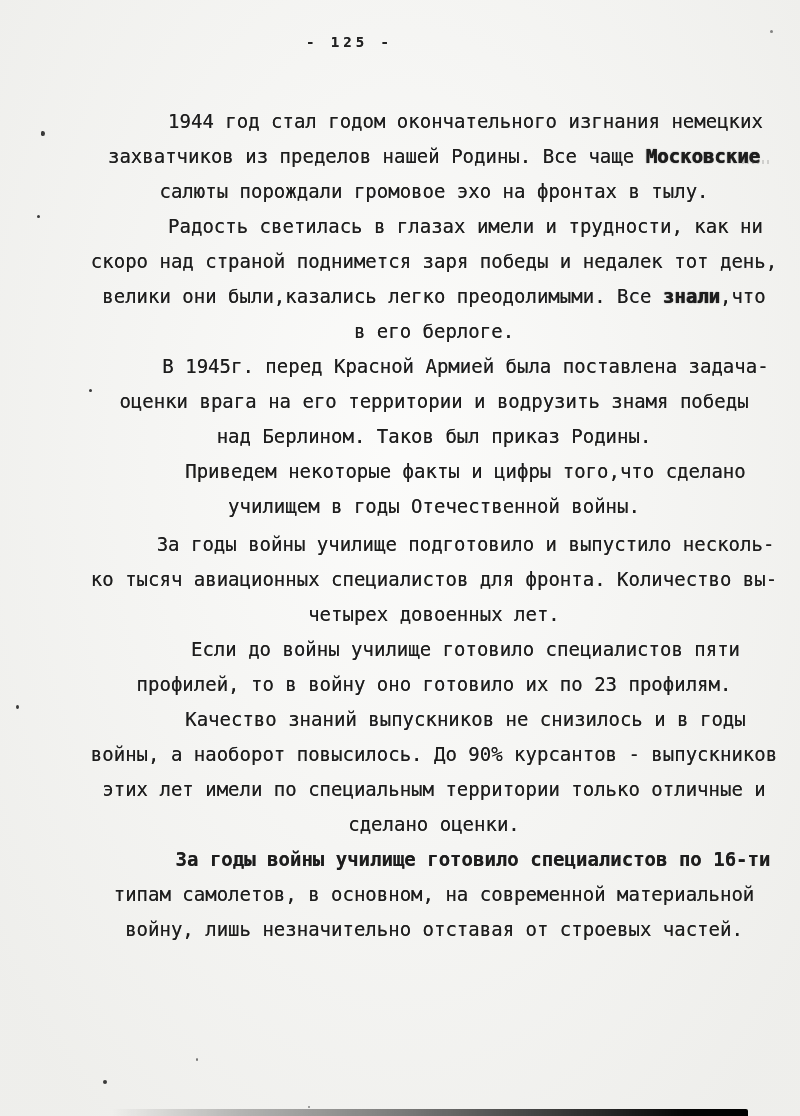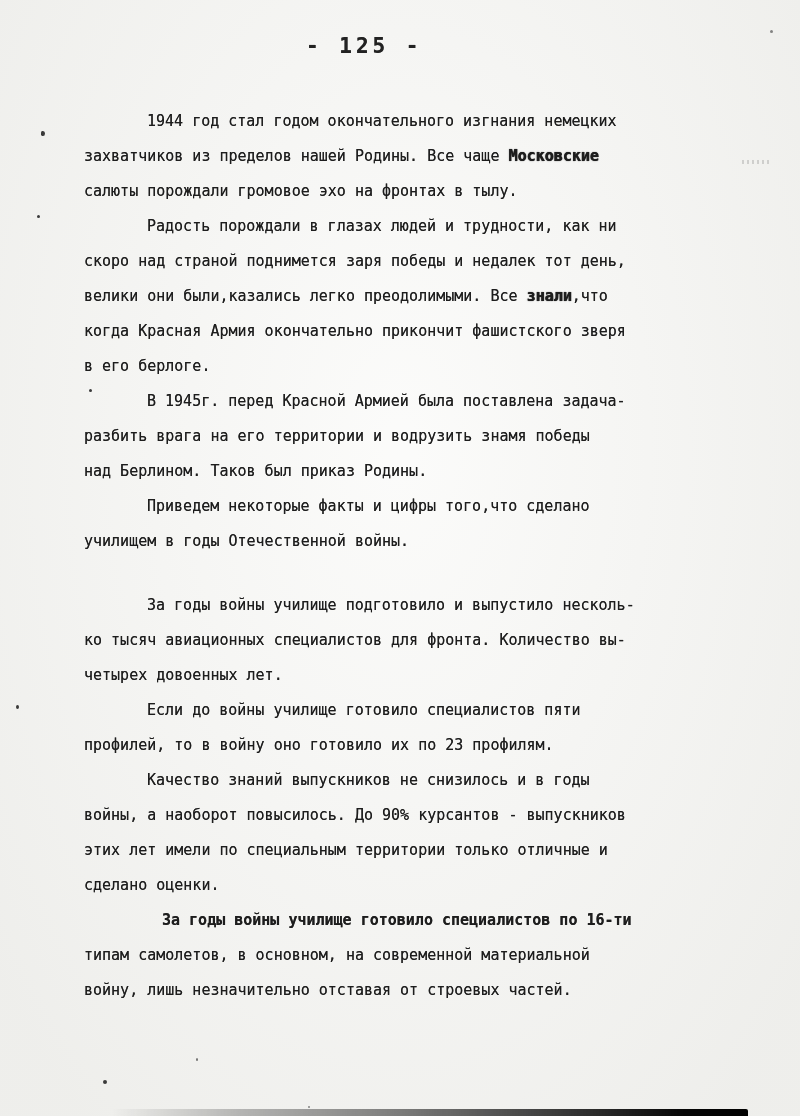--- a/index.html
+++ b/index.html
@@ -12,42 +12,43 @@
       radial-gradient(ellipse at 50% 40%, rgba(255,255,255,0.6), rgba(0,0,0,0.03) 90%),
       #f6f6f3;
     overflow: hidden;
     font-family: "DejaVu Sans Mono", "Liberation Mono", monospace;
     color: #1d1d1d;
   }
   .page-number {
     position: absolute;
     top: 34px;
     left: 306px;
-    font-size: 21px;
+    font-size: 14px;
     letter-spacing: 4px;
     font-weight: bold;
     color: #222;
     text-shadow: 0 0 0.6px rgba(20,20,20,0.7);
   }
   .body-text {
     position: absolute;
     top: 104px;
     left: 84px;
     width: 700px;
   }
   .line {
     height: 35px;
     line-height: 35px;
-    font-size: 15px;
+    font-size: 19px;
     white-space: pre;
     text-shadow: 0 0 0.5px rgba(25,25,25,0.75);
+    text-align: center;
   }
   .line.ind1 { padding-left: 63px; }
   .line.ind2 { padding-left: 78px; font-weight: bold; }
-  .line.gap  { margin-top: 29px; }
+  .line.gap  { margin-top: 3px; }
   .overstruck {
     font-weight: bold;
     text-shadow: 0.6px 0 0 rgba(20,20,20,0.9), 0 0 1.2px rgba(40,40,40,0.8);
   }
   .smudge-trail {
     position: absolute;
     top: 160px; left: 742px;
     width: 28px; height: 4px;
     background: repeating-linear-gradient(to right, rgba(70,70,70,0.4) 0 2px, transparent 2px 5px);
     opacity: 0.5;
@@ -74,27 +75,26 @@
 <body>
 
 <div class="page">
 
   <div class="page-number">- 125 -</div>
 
   <div class="body-text" id="doc-lines">
       <div class="line ind1">1944 год стал годом окончательного изгнания немецких</div>
       <div class="line">захватчиков из пределов нашей Родины. Все чаще <span class="overstruck">Московские</span></div>
       <div class="line">салюты порождали громовое эхо на фронтах в тылу.</div>
-      <div class="line ind1">Радость порождали в глазах людей и трудности, как ни</div>
+      <div class="line ind1">Радость светилась в глазах имели и трудности, как ни</div>
       <div class="line">скоро над страной поднимется заря победы и недалек тот день,</div>
       <div class="line">велики они были,казались легко преодолимыми. Все <span class="overstruck">знали</span>,что</div>
-      <div class="line">когда Красная Армия окончательно прикончит фашистского зверя</div>
       <div class="line">в его берлоге.</div>
       <div class="line ind1">В 1945г. перед Красной Армией была поставлена задача-</div>
-      <div class="line">разбить врага на его территории и водрузить знамя победы</div>
+      <div class="line">оценки врага на его территории и водрузить знамя победы</div>
       <div class="line">над Берлином. Таков был приказ Родины.</div>
       <div class="line ind1">Приведем некоторые факты и цифры того,что сделано</div>
       <div class="line">училищем в годы Отечественной войны.</div>
       <div class="line ind1 gap">За годы войны училище подготовило и выпустило несколь-</div>
       <div class="line">ко тысяч авиационных специалистов для фронта. Количество вы-</div>
       <div class="line">четырех довоенных лет.</div>
       <div class="line ind1">Если до войны училище готовило специалистов пяти</div>
       <div class="line">профилей, то в войну оно готовило их по 23 профилям.</div>
       <div class="line ind1">Качество знаний выпускников не снизилось и в годы</div>
       <div class="line">войны, а наоборот повысилось. До 90% курсантов - выпускников</div>

